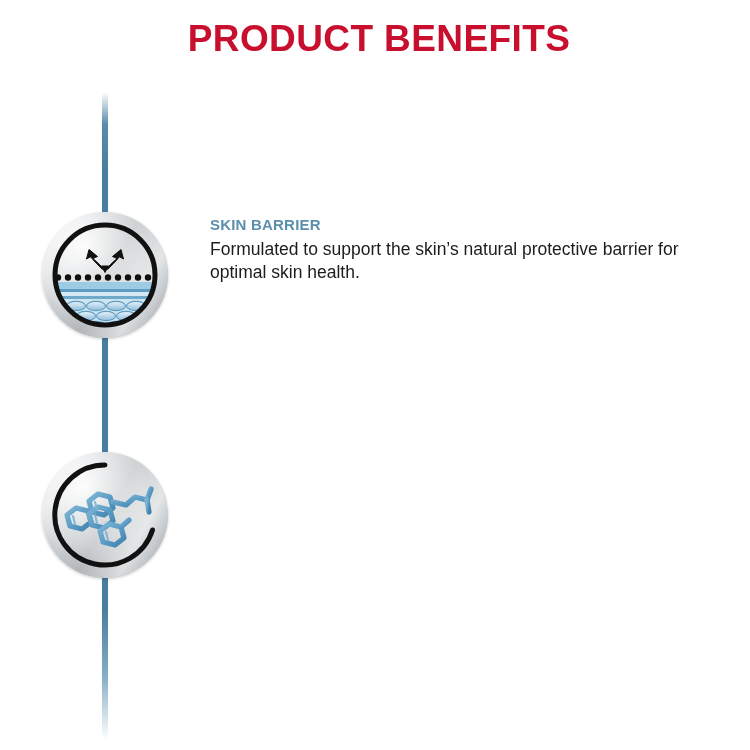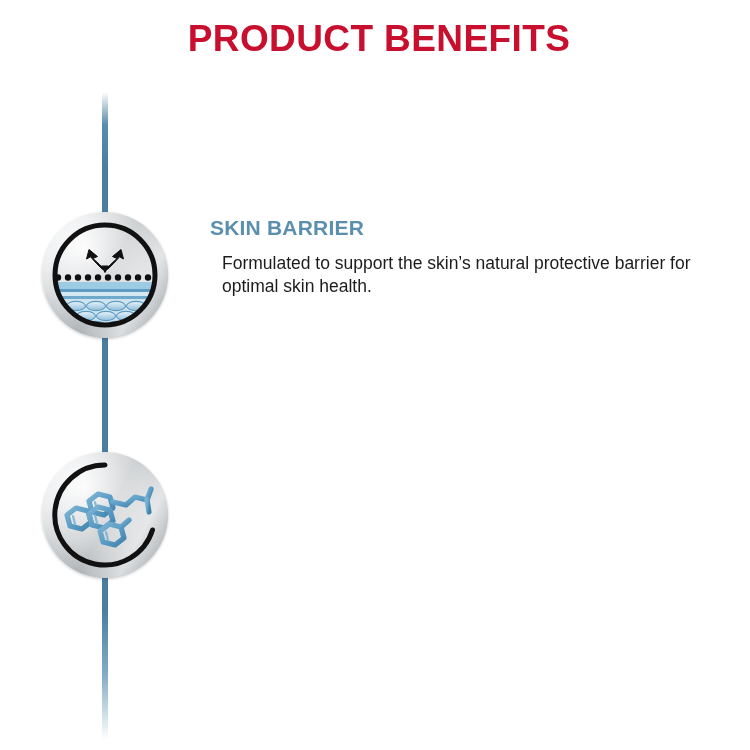--- a/index.html
+++ b/index.html
@@ -98,32 +98,32 @@
   }
 
   
   .benefit-text {
     position: absolute;
     left: 210px;
     top: 8px;
     width: 520px;
   }
   .benefit-heading {
-    font-size: 21px;
+    font-size: 15px;
     font-weight: bold;
     color: #5b8fae;
     letter-spacing: 0.2px;
     margin: 0 0 5px 0;
     font-family: "Liberation Sans", "DejaVu Sans", sans-serif;
   }
   .benefit-body {
     font-size: 17.5px;
     line-height: 1.32;
     color: #1c1c1c;
-    margin: 12px;
+    margin: 0;
     max-width: 510px;
     font-family: "Liberation Sans", "DejaVu Sans", sans-serif;
   }
 </style>
 </head>
 <body>
 
 <div id="page">
 
   <div class="page-title">PRODUCT BENEFITS</div>

